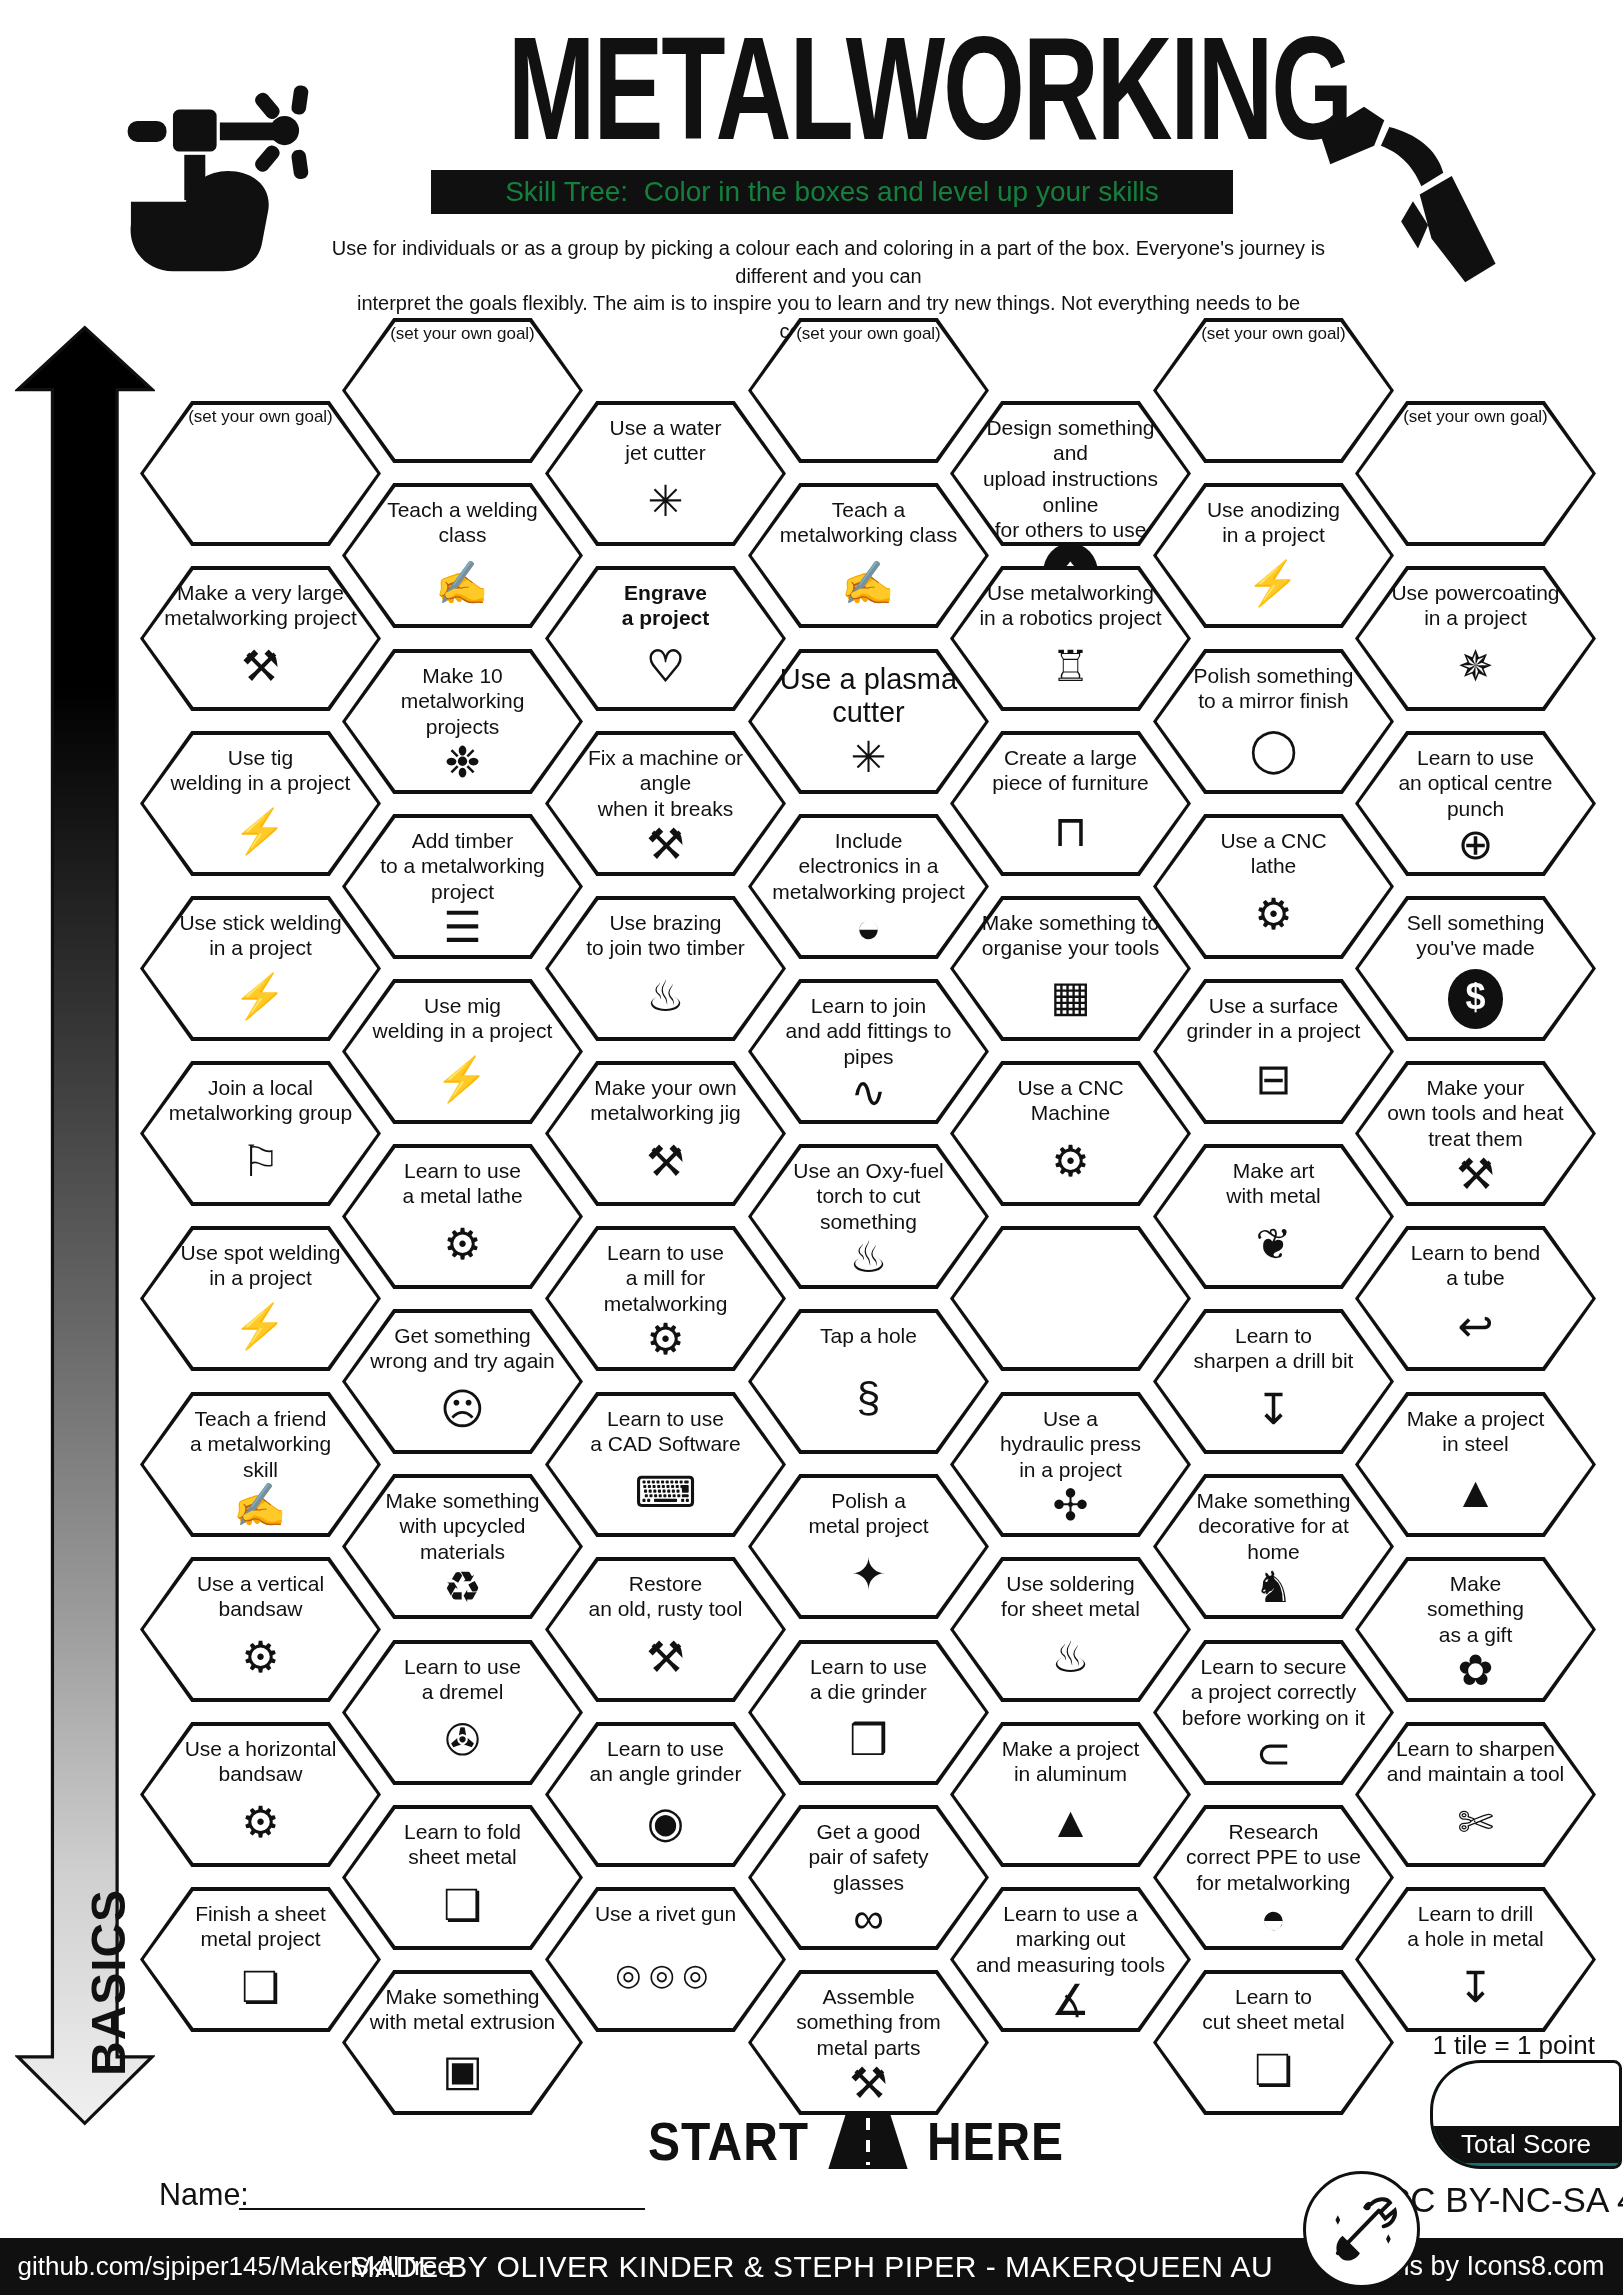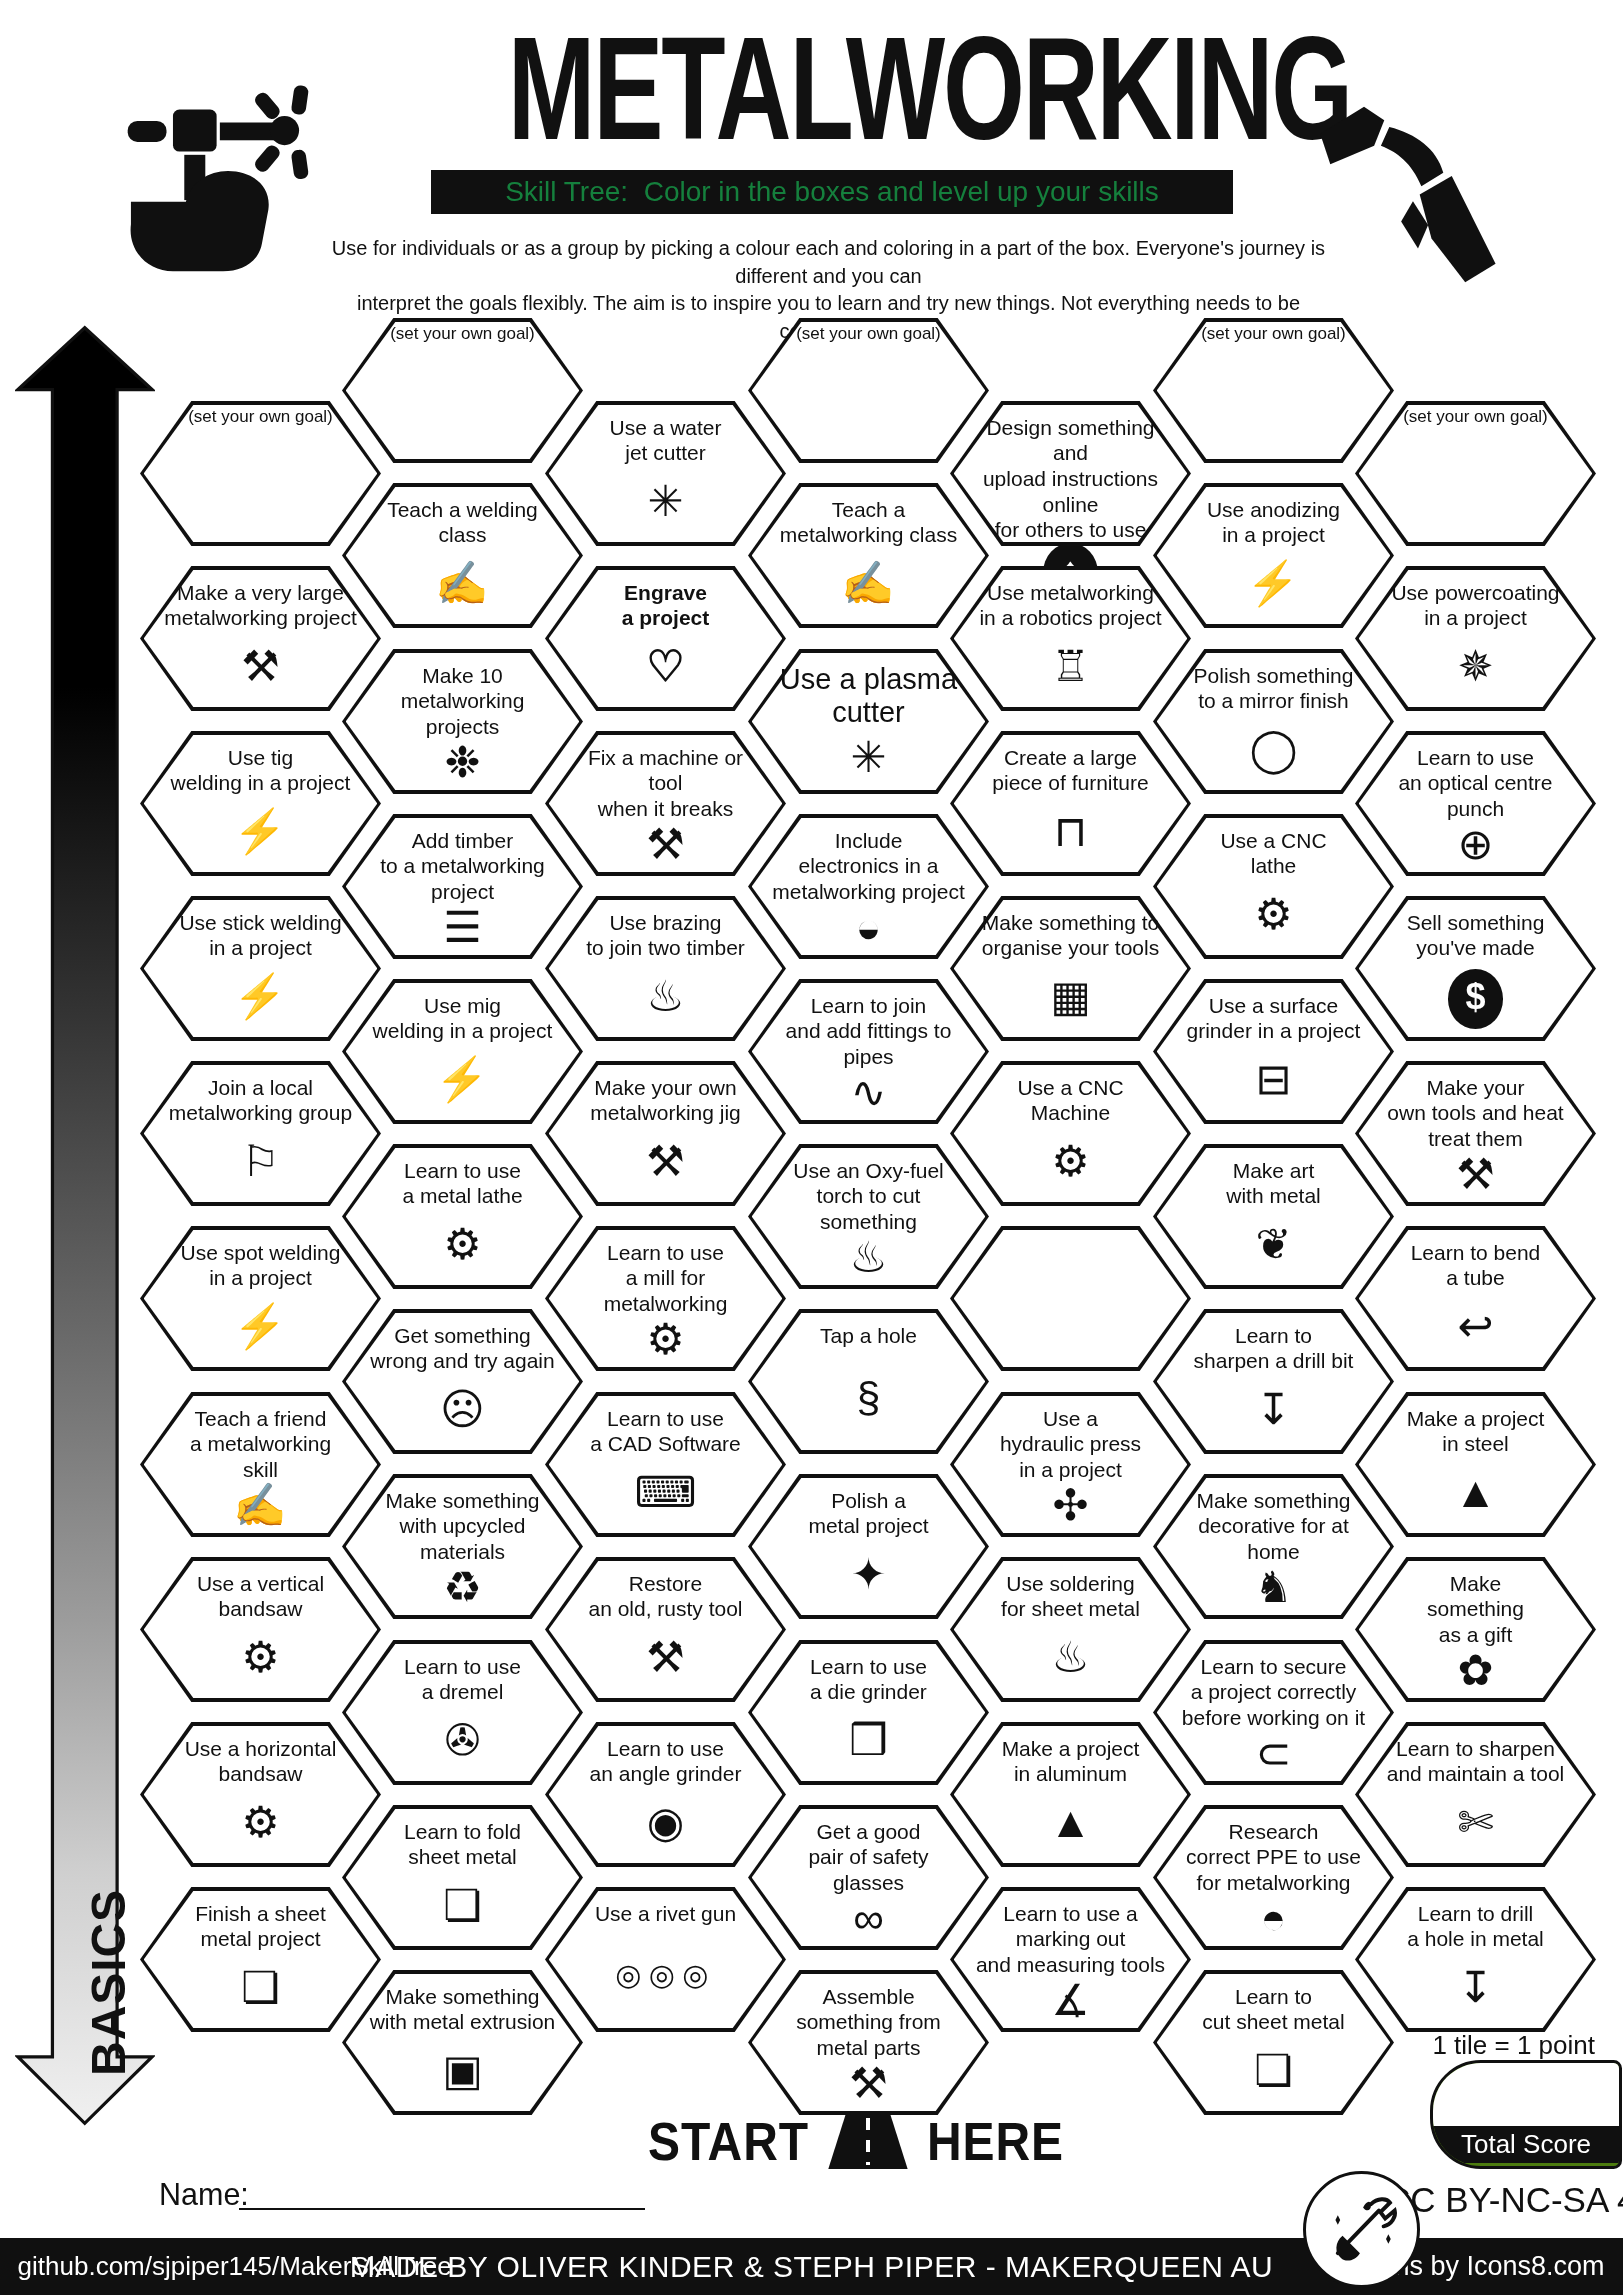--- a/index.html
+++ b/index.html
@@ -58,21 +58,21 @@
     align-items:center;justify-content:center;gap:19.4px;}
   .start-word{font-size:48px;font-weight:900;letter-spacing:0.9px;transform:scaleY(1.1);white-space:nowrap;}
   .road{position:relative;width:99px;height:55px;background:var(--ink);
     clip-path:polygon(22% 0%,78% 0%,100% 100%,0% 100%);}
   .road::after{content:"";position:absolute;left:50%;top:4.2px;bottom:4.2px;width:4.2px;margin-left:-1.9px;
     background:repeating-linear-gradient(#fff 0 12px, transparent 12px 22px);}
   .name-row{position:absolute;left:159px;top:2177px;font-size:30.5px;}
   .name-line{position:absolute;left:239px;top:2208px;width:406px;height:2.3px;background:var(--ink);}
   .tile-note{position:absolute;left:1409px;top:2030px;width:186px;text-align:right;font-size:26px;}
   .score-box{position:absolute;left:1430px;top:2060px;width:186px;height:103px;
-    border:3.2px solid var(--ink);border-radius:51px 8.3px 8.3px 51px;overflow:hidden;background:#4d7c0f;}
+    border:3.2px solid var(--ink);border-radius:51px 8.3px 8.3px 51px;overflow:hidden;background:#0f766e;}
   .score-space{height:63px;background:#fff;}
   .score-band{height:37px;background:var(--ink);color:#fff;display:flex;align-items:center;
     justify-content:center;font-size:26px;}
   .cc-text{position:absolute;left:1385px;top:2180px;width:231px;text-align:left;font-size:35px;white-space:nowrap;}
   .cc-logo{position:absolute;left:1303px;top:2171px;width:111px;height:111px;border-radius:50%;
     background:#fff;border:3.2px solid var(--ink);z-index:5;display:flex;align-items:center;justify-content:center;}
   
   .footer{position:absolute;left:0;top:2238px;width:1623px;height:57px;background:var(--ink);
     display:flex;align-items:center;color:#fff;z-index:2;}
   .footer .f-left{position:absolute;left:17.6px;font-size:26px;}
@@ -338,21 +338,21 @@
       <div class="hex-content">
         <div class="tile-label">Engrave
 a project</div>
         <div class="tile-icon">♡</div>
       </div>
     </div>
     <div class="hex" style="left: 545px; top: 731px;">
       <div class="hex-border"></div>
       <div class="hex-fill"></div>
       <div class="hex-content">
-        <div class="tile-label">Fix a machine or tool
+        <div class="tile-label">Fix a machine or angle
 when it breaks</div>
         <div class="tile-icon">⚒</div>
       </div>
     </div>
     <div class="hex" style="left: 545px; top: 896px;">
       <div class="hex-border"></div>
       <div class="hex-fill"></div>
       <div class="hex-content">
         <div class="tile-label">Use brazing
 to join two timber</div>

